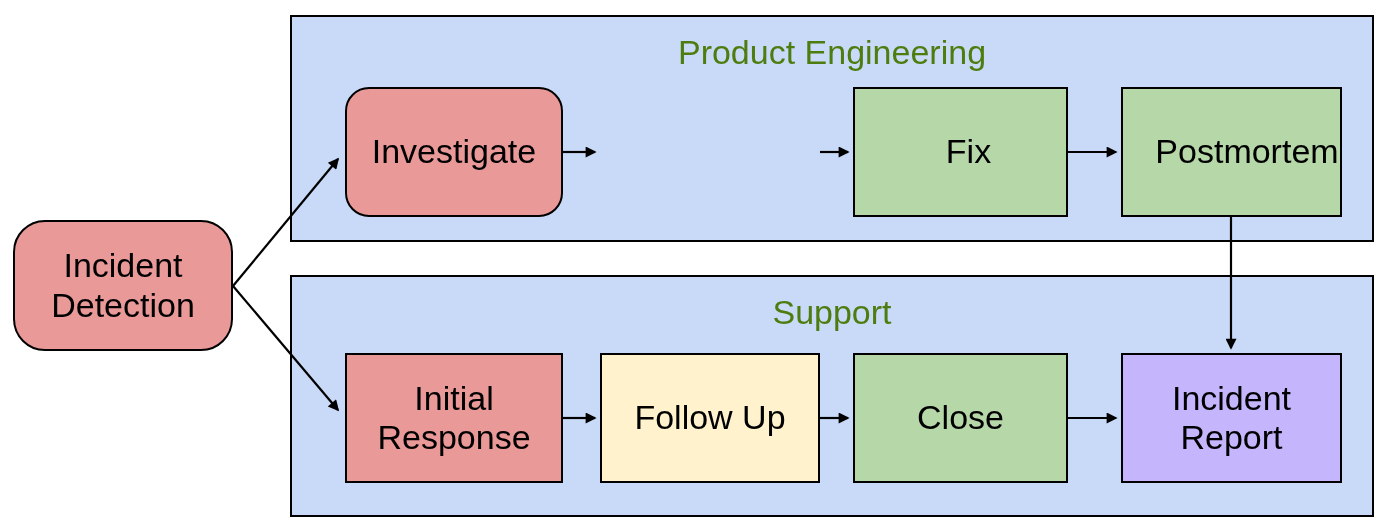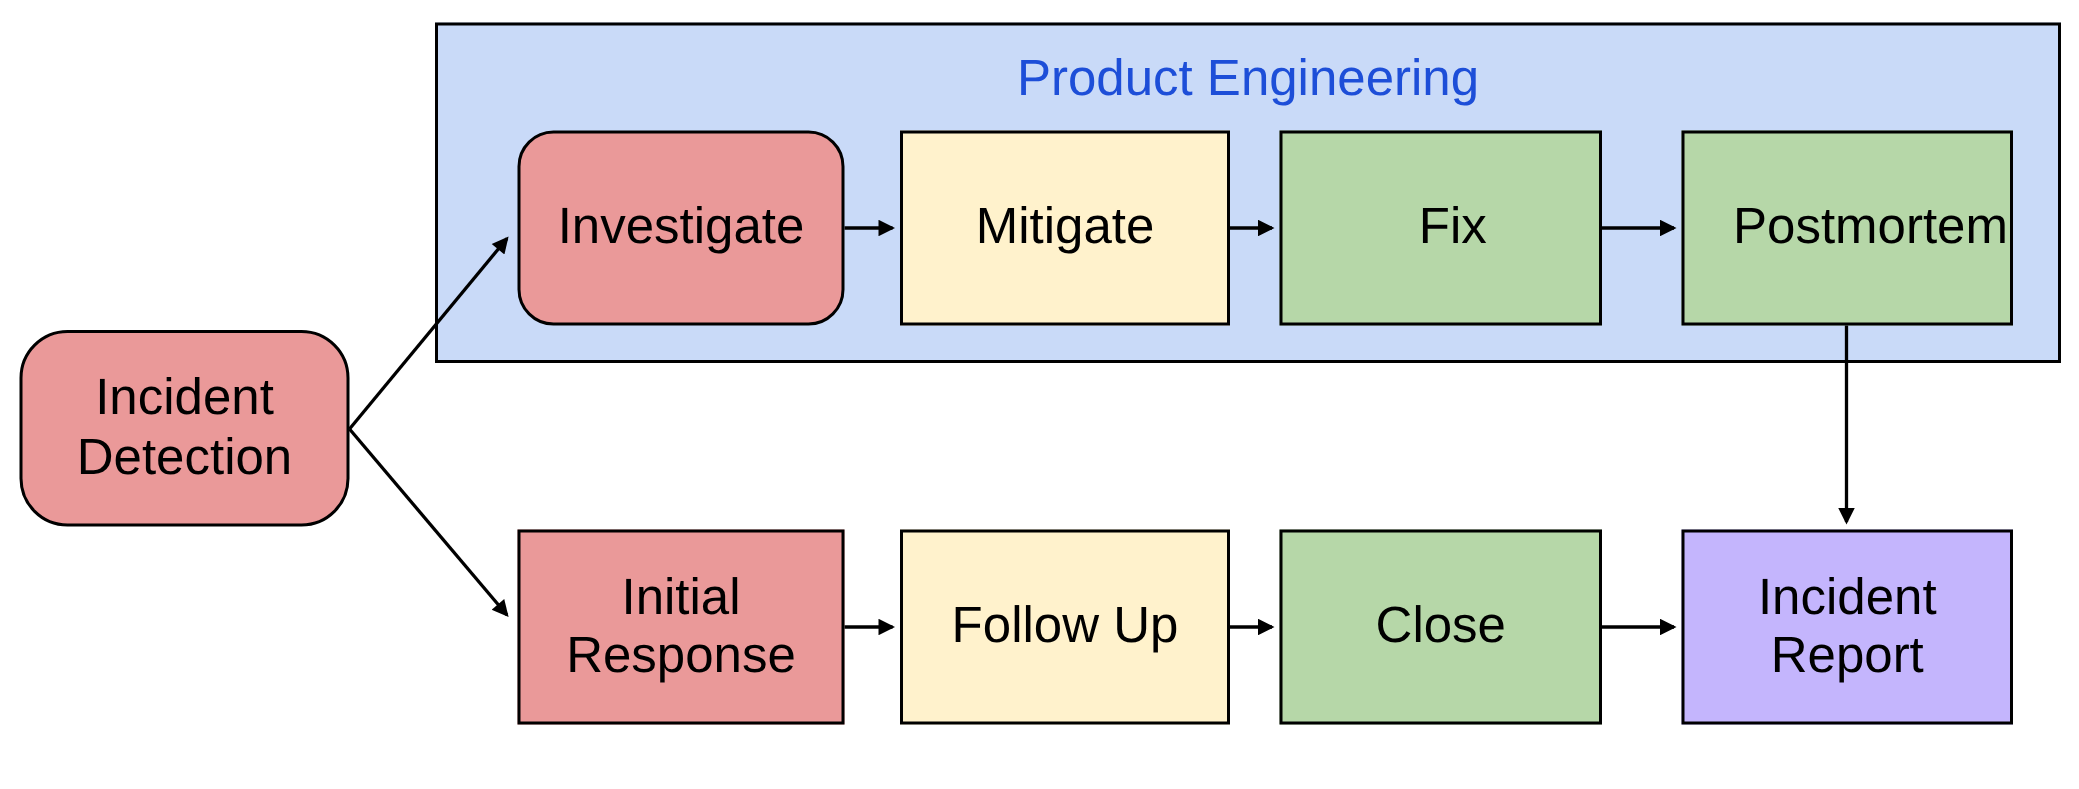--- a/index.html
+++ b/index.html
@@ -20,21 +20,21 @@
     box-sizing: border-box;
     z-index: 1;
   }
   .lane-title {
     position: absolute;
     top: 16px;
     left: 0;
     width: 100%;
     text-align: center;
     font-size: 34px;
-    color: #1d4ed8;
+    color: #4d7c0f;
     line-height: 1.15;
   }
   .node {
     position: absolute;
     border: 2px solid #000000;
     box-sizing: border-box;
     display: flex;
     align-items: center;
     justify-content: center;
     text-align: center;
@@ -68,30 +68,30 @@
 </style>
 </head>
 <body>
 
 <div class="canvas">
 
   <div class="lane lane-pe" style="background-color: rgb(201, 218, 248);">
     <div class="lane-title">Product Engineering</div>
   </div>
 
+  <div class="lane lane-support" style="background-color: rgb(201, 218, 248);">
+    <div class="lane-title">Support</div>
+  </div>
 
   <div class="node n-start" style="background-color: rgb(234, 153, 153);">
     <span>Incident Detection</span>
   </div>
 
   <div class="node n-r1c1" style="background-color: rgb(234, 153, 153);">
     <span>Investigate</span>
-  </div>
-  <div class="node n-r1c2" style="background-color: rgb(255, 242, 204);">
-    <span>Mitigate</span>
   </div>
   <div class="node n-r1c3" style="background-color: rgb(182, 215, 168); padding-left: 16px;">
     <span>Fix</span>
   </div>
   <div class="node n-r1c4" style="background-color: rgb(182, 215, 168); padding-left: 31px;">
     <span>Postmortem</span>
   </div>
 
   <div class="node n-r2c1" style="background-color: rgb(234, 153, 153);">
     <span>Initial Response</span>

